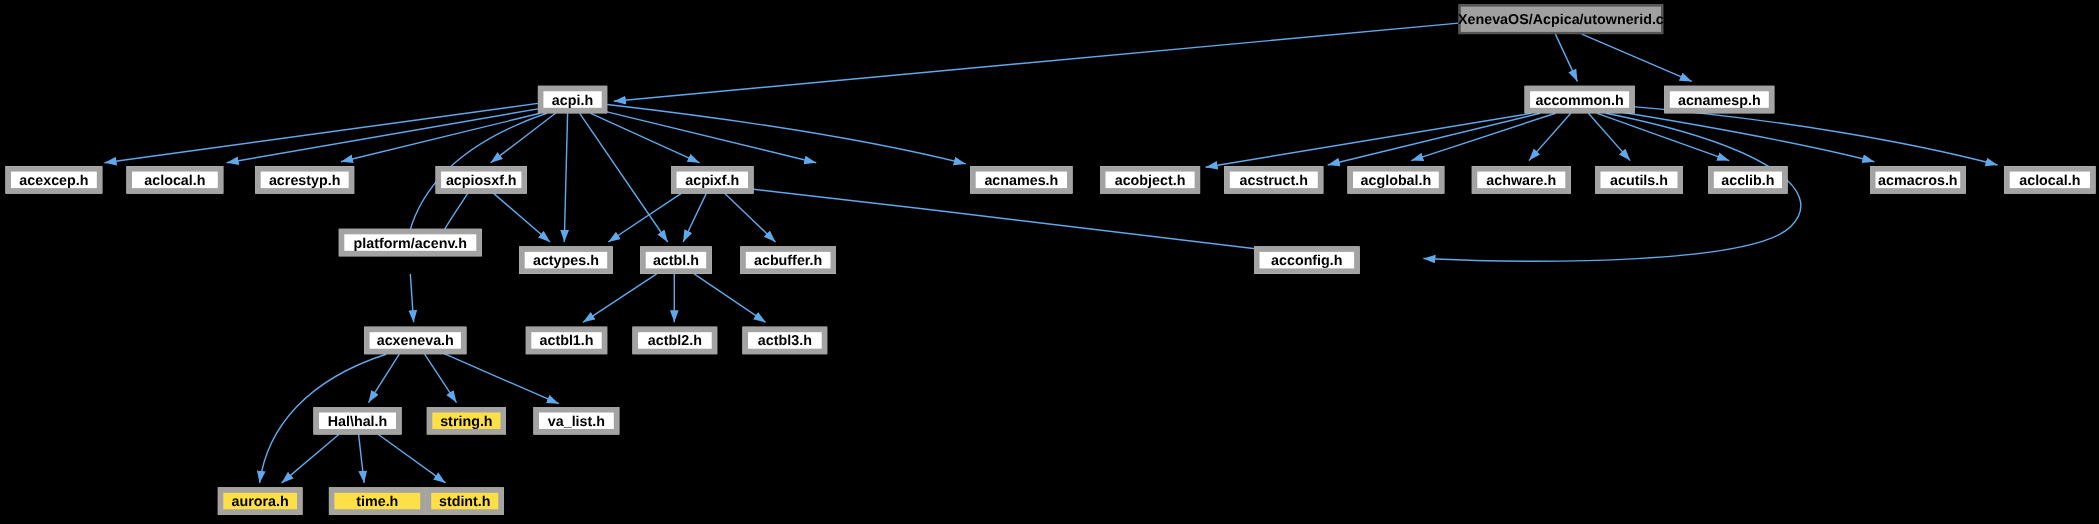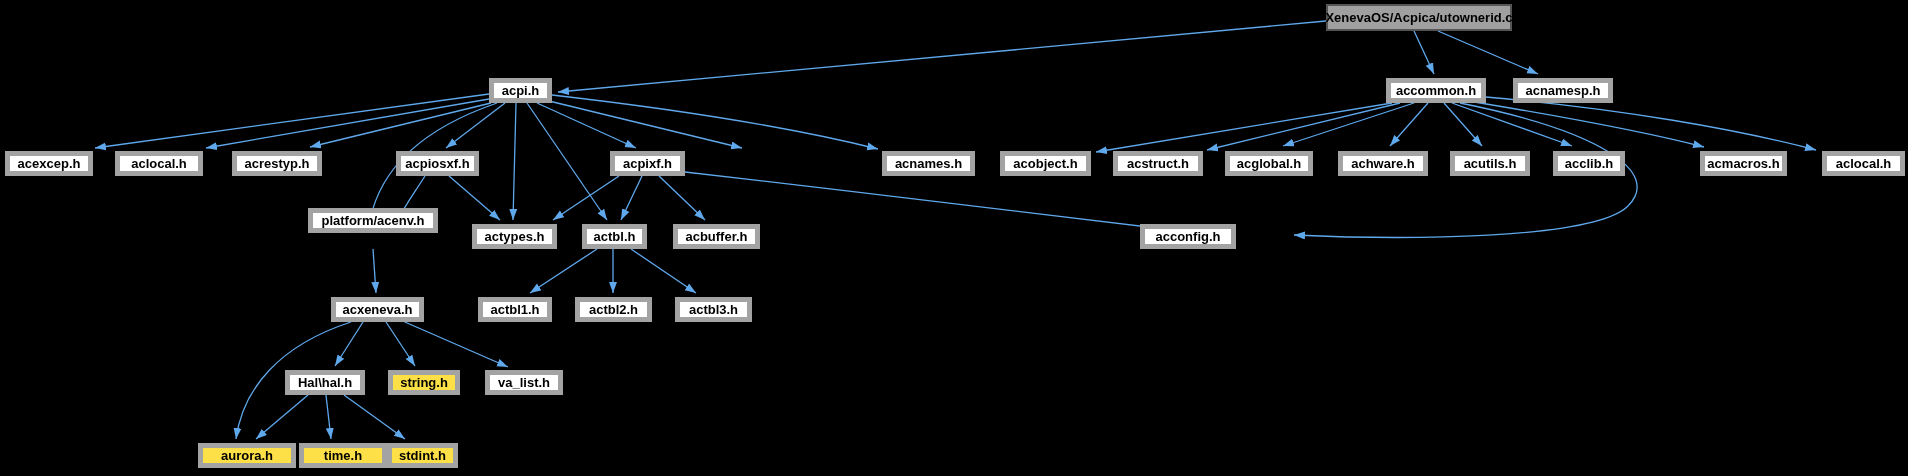--- a/index.html
+++ b/index.html
@@ -88,17 +88,17 @@
   <div class="node" style="left:582px;top:224px;width:65px">actbl.h</div>
   <div class="node" style="left:673px;top:224px;width:87px">acbuffer.h</div>
   <div class="node" style="left:1140px;top:224px;width:96px">acconfig.h</div>
   <div class="node" style="left:331px;top:297px;width:93px">acxeneva.h</div>
   <div class="node" style="left:478px;top:297px;width:74px">actbl1.h</div>
   <div class="node" style="left:575px;top:297px;width:77px">actbl2.h</div>
   <div class="node" style="left:675px;top:297px;width:77px">actbl3.h</div>
   <div class="node" style="left:285px;top:370px;width:80px">Hal\hal.h</div>
   <div class="node leaf" style="left:388px;top:370px;width:72px">string.h</div>
   <div class="node" style="left:485px;top:370px;width:78px">va_list.h</div>
-  <div class="node leaf" style="left:198px;top:443px;width:98px">aurora.h</div>
+  <div class="node leaf" style="left:198px;top:443px;width:77px">aurora.h</div>
   <div class="node leaf" style="left:299px;top:443px;width:88px">time.h</div>
   <div class="node leaf" style="left:387px;top:443px;width:71px">stdint.h</div>
 
 </div>
 
 </body></html>

